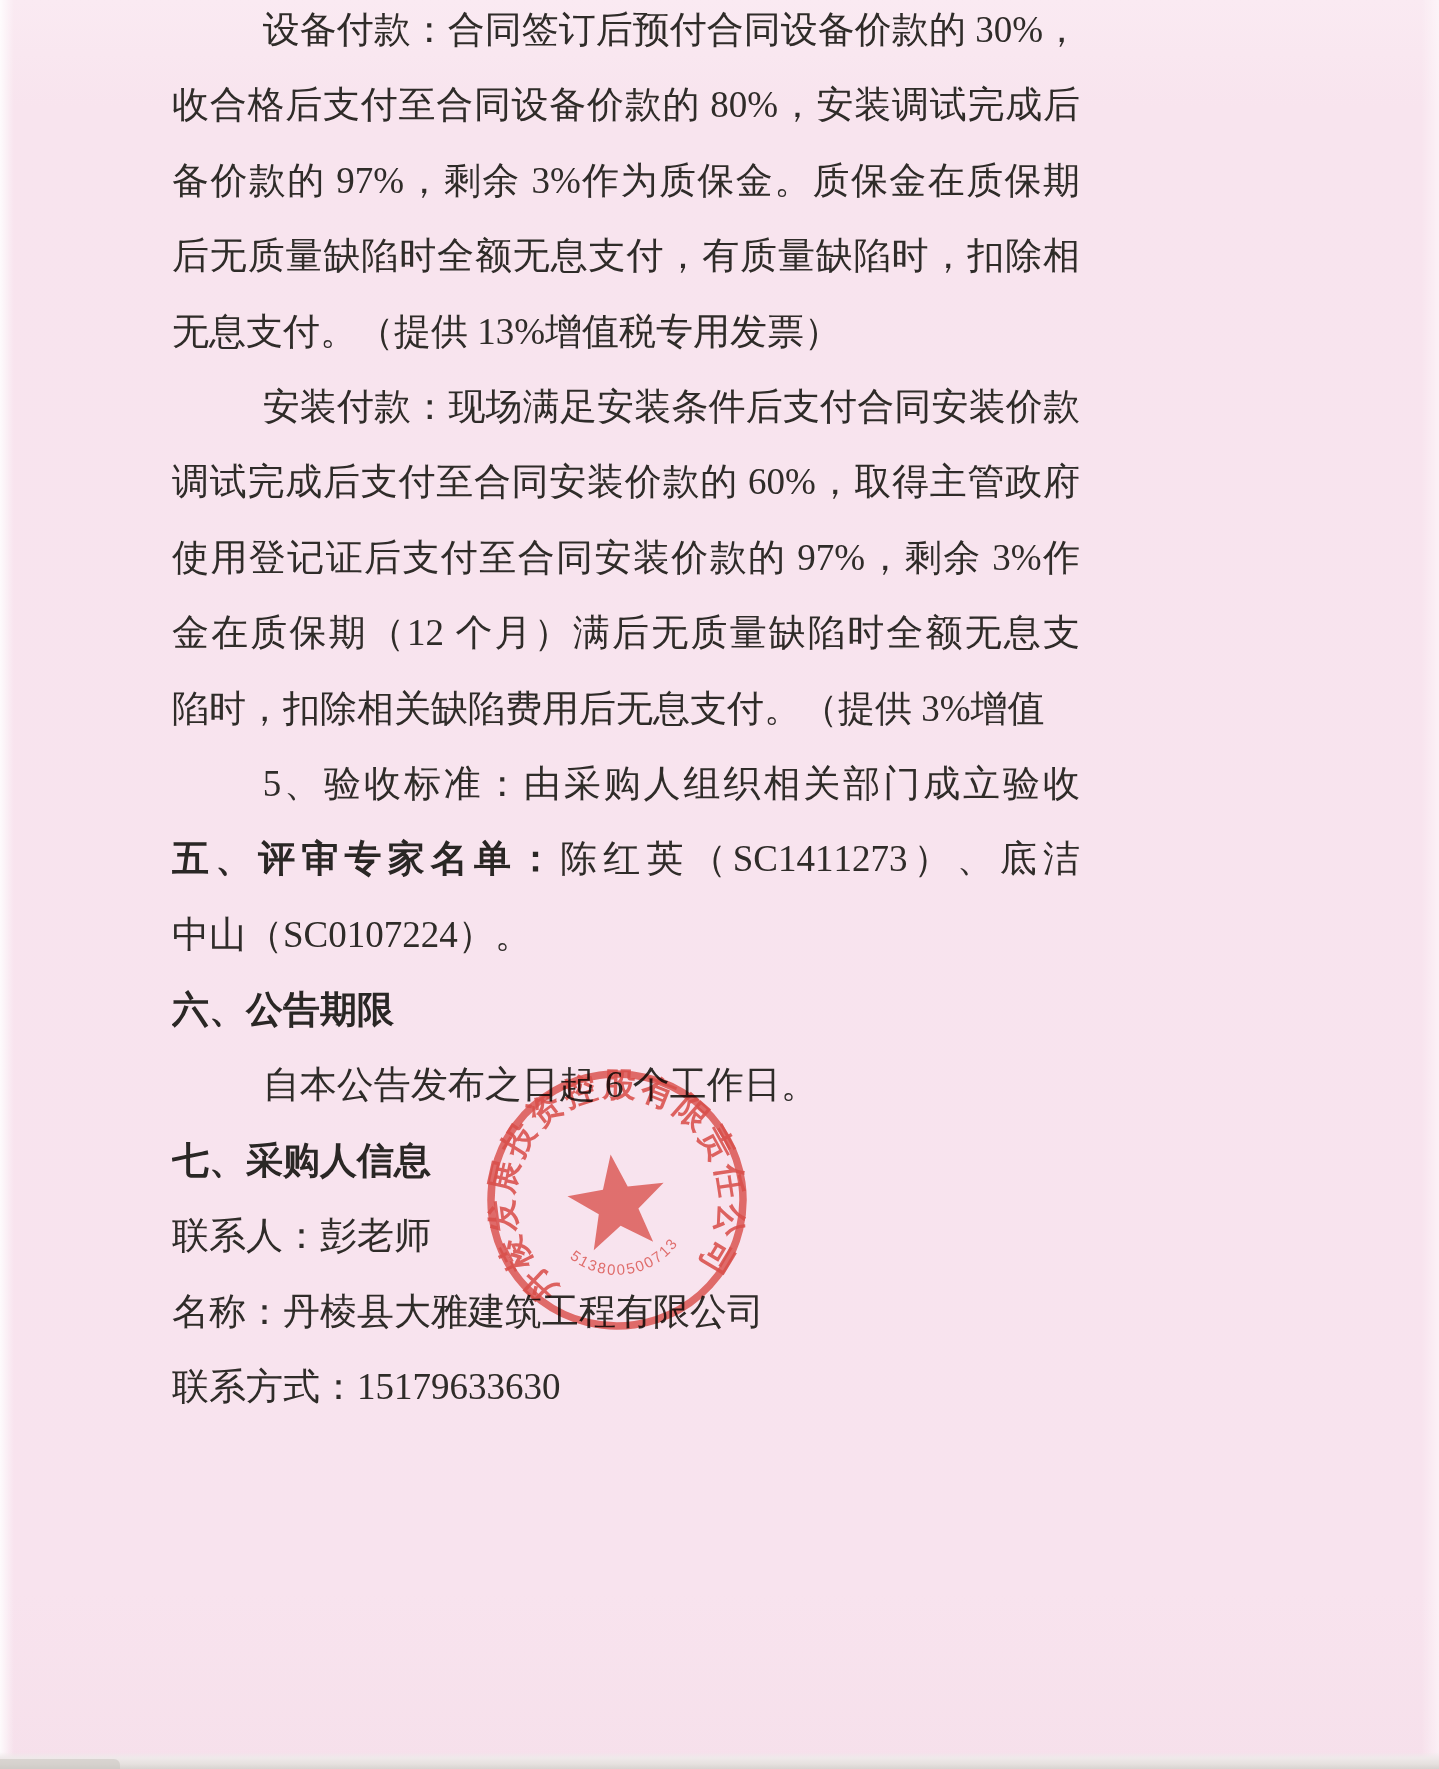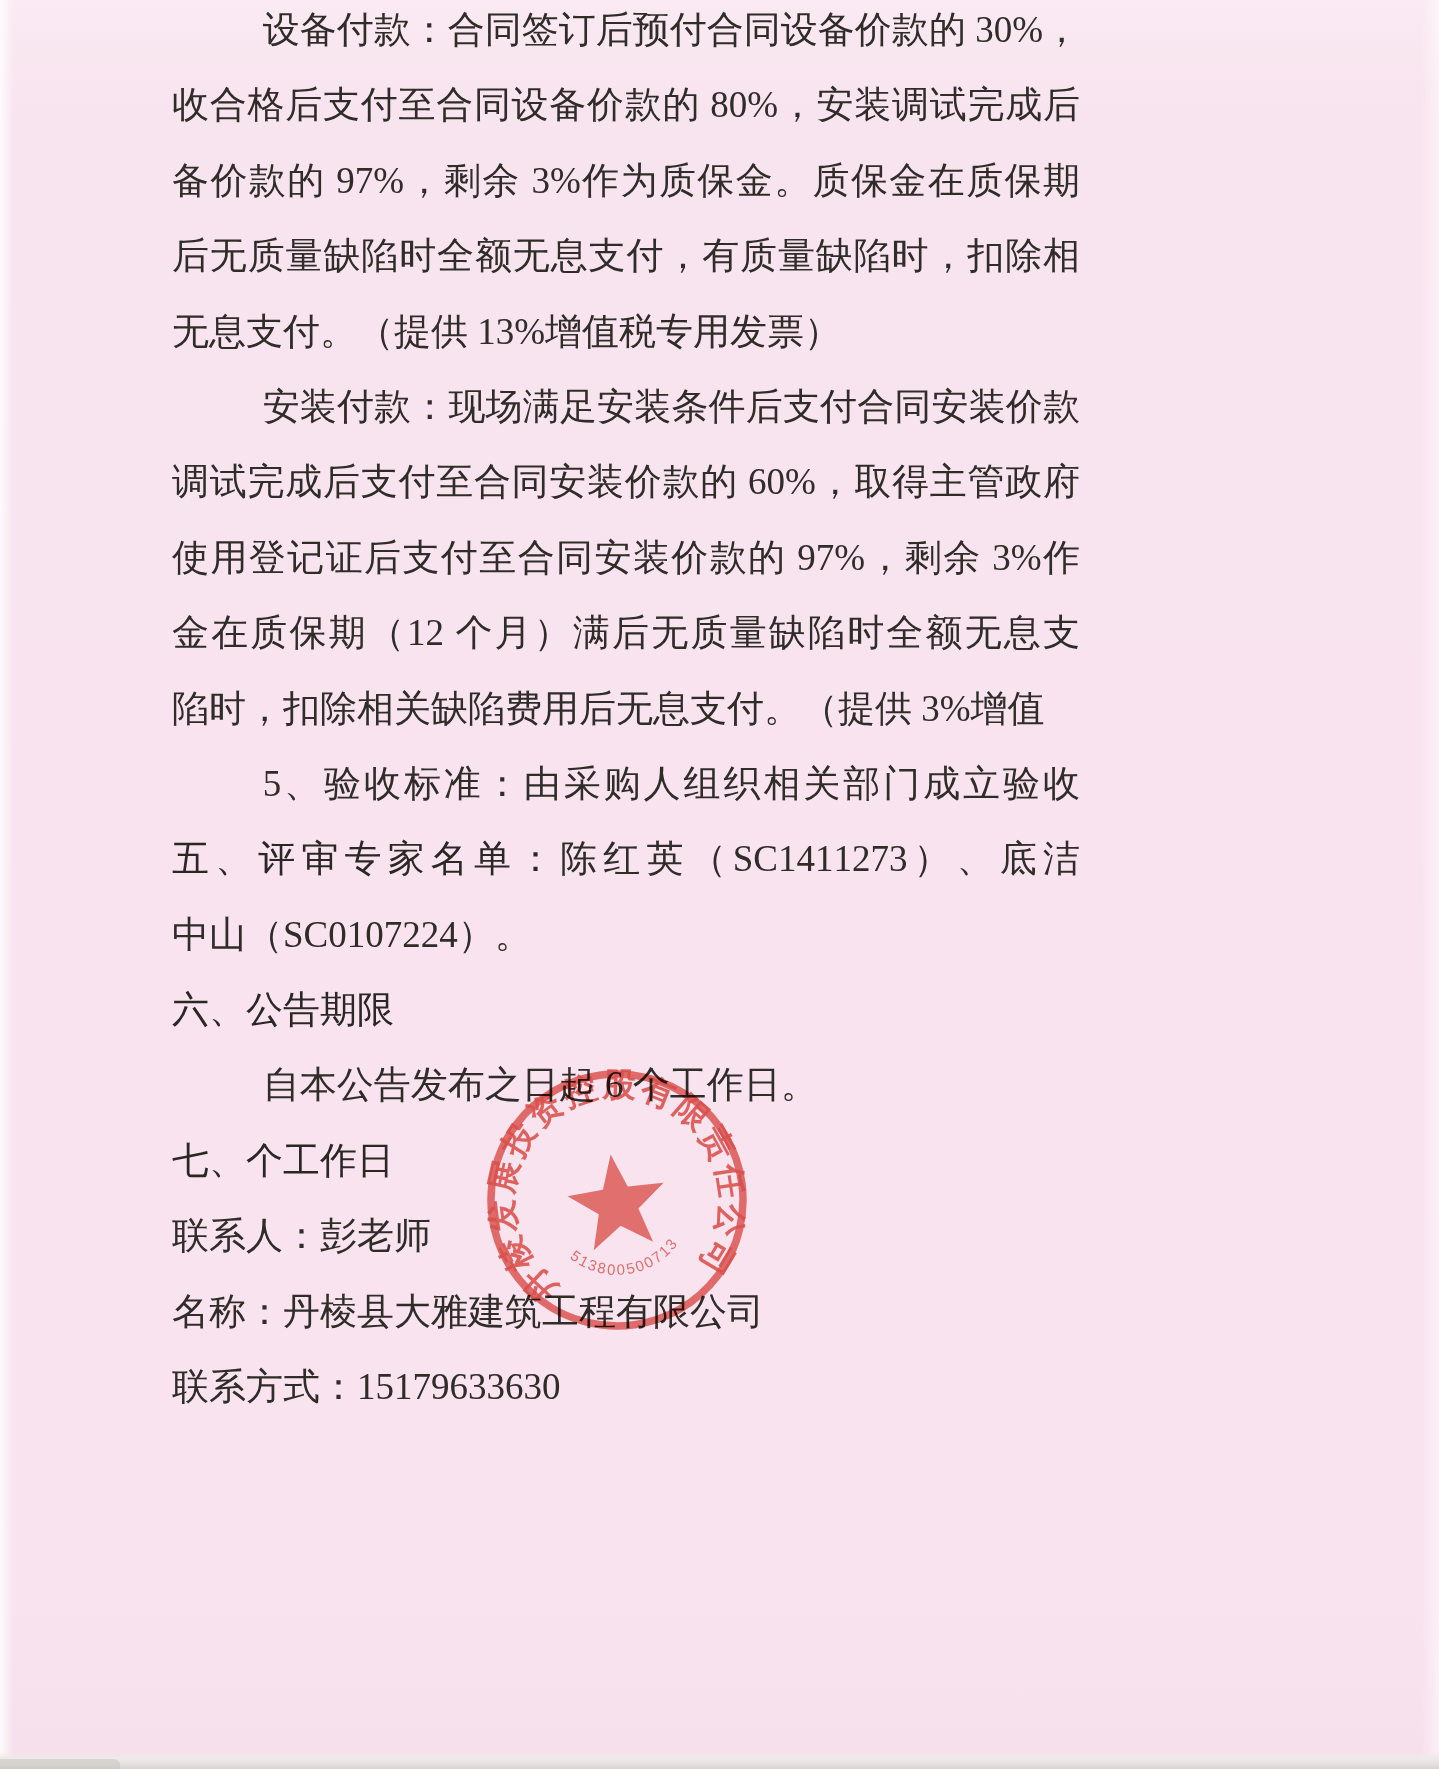--- a/index.html
+++ b/index.html
@@ -22,21 +22,21 @@
   
   .doc{
     position:absolute;left:172px;top:-8px;width:908px;
     color:#2f2c29;font-size:37px;
   }
   .line{height:75.4px;line-height:75.4px;overflow:hidden;
     font-kerning:none;}
   .line.j{text-align:justify;text-align-last:justify;}
   .line.ind{text-indent:2.45em;}
   .seg{white-space:pre-wrap;}
-  .seg.b{font-weight:400;font-family:"Liberation Sans","DejaVu Sans",sans-serif;color:#2a2725;}
+  .seg.b{font-weight:700;font-family:"Liberation Sans","DejaVu Sans",sans-serif;color:#2a2725;}
 
   
   .stamp{
     position:absolute;left:477px;top:1060px;width:280px;height:280px;
     transform:rotate(-8deg);
     mix-blend-mode:multiply;
     opacity:.92;
     pointer-events:none;
   }
   .stamp svg{width:100%;height:100%;}
@@ -55,21 +55,21 @@
       <div class="line j ind"><span class="seg">安装付款：现场满足安装条件后支付合同安装价款的 30%，安装</span></div>
       <div class="line j"><span class="seg">调试完成后支付至合同安装价款的 60%，取得主管政府部门特种设备</span></div>
       <div class="line j"><span class="seg">使用登记证后支付至合同安装价款的 97%，剩余 3%作为质保金。质保</span></div>
       <div class="line j"><span class="seg">金在质保期（12 个月）满后无质量缺陷时全额无息支付，有质量缺</span></div>
       <div class="line"><span class="seg">陷时，扣除相关缺陷费用后无息支付。（提供 3%增值税专用发票）</span></div>
       <div class="line j ind"><span class="seg">5、验收标准：由采购人组织相关部门成立验收组，按照国家、</span></div>
       <div class="line j"><span class="seg b">五、评审专家名单：</span><span class="seg">陈红英（SC1411273）、底洁（SC1410736）、史</span></div>
       <div class="line"><span class="seg">中山（SC0107224）。</span></div>
       <div class="line"><span class="seg b">六、公告期限</span></div>
       <div class="line ind"><span class="seg">自本公告发布之日起 6 个工作日。</span></div>
-      <div class="line"><span class="seg b">七、个工作日</span></div>
+      <div class="line"><span class="seg b">七、采购人信息</span></div>
       <div class="line"><span class="seg">联系人：彭老师</span></div>
       <div class="line"><span class="seg">名称：丹棱县大雅建筑工程有限公司</span></div>
       <div class="line"><span class="seg">联系方式：15179633630</span></div>
     </div>
 
   <div class="stamp">
     <svg viewBox="0 0 560 560">
       <defs>
         <path id="sealArc" d="M 133 427 A 208 208 0 1 1 427 427" fill="none"></path>
         <path id="sealSerialArc" d="M 174 386 A 150 150 0 0 0 386 386" fill="none"></path>

